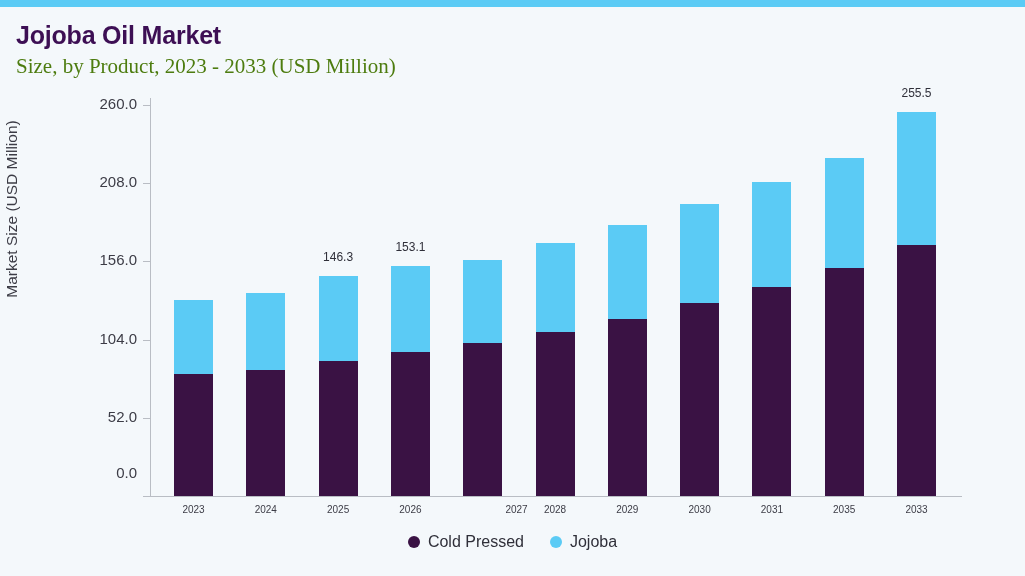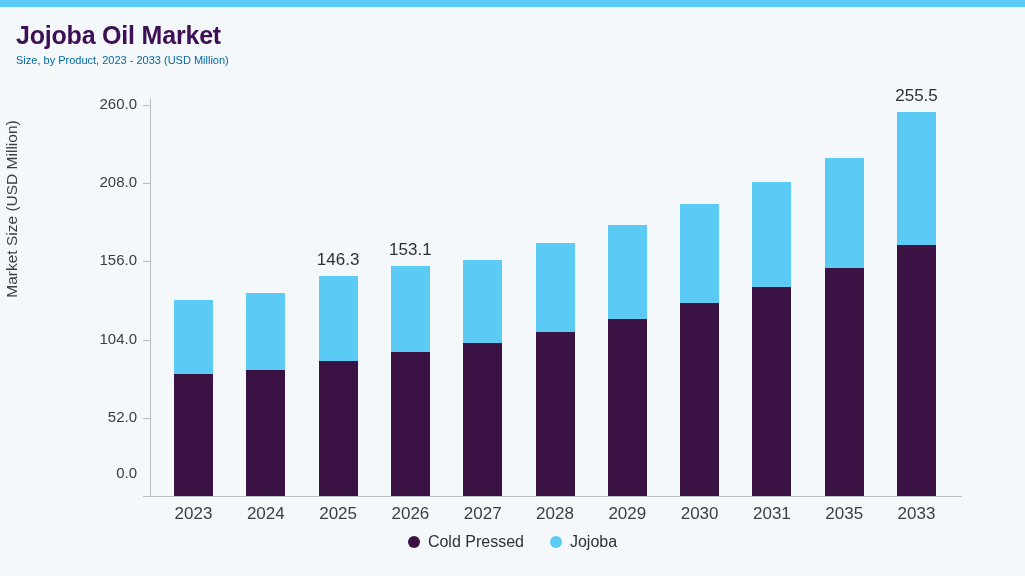--- a/index.html
+++ b/index.html
@@ -42,23 +42,24 @@
     font-size: 25px;
     font-weight: bold;
     color: #3d0f54;
     letter-spacing: -0.2px;
     white-space: nowrap;
   }
   .subtitle {
     position: absolute;
     left: 16px;
     top: 54px;
-    font-size: 11px;
-    color: #0369a1;
+    font-size: 21px;
+    color: #4d7c0f;
     white-space: nowrap;
+    font-family: Liberation Serif, serif;
   }
 
   
   .logo {
     position: absolute;
     right: 16px;
     top: 18px;
     width: 158px;
     height: 54px;
   }
@@ -189,30 +190,30 @@
     background: #3a1244;
     bottom: 0;
   }
   .seg-refined {
     background: #5bcbf5;
   }
   .bar-label {
     position: absolute;
     width: 90px;
     text-align: center;
-    font-size: 17px;
+    font-size: 12px;
     color: #2f2f39;
     white-space: nowrap;
   }
   .xlabel {
     position: absolute;
     top: 504px;
     width: 90px;
     text-align: center;
-    font-size: 17px;
+    font-size: 10px;
     color: #3c3c46;
   }
 
   
   .legend {
     position: absolute;
     left: 0;
     top: 533px;
     width: 1025px;
     display: flex;
@@ -314,21 +315,21 @@
         <div class="seg seg-cold" style="height: 251.142px; bottom: 0px;"></div>
         <div class="seg seg-refined" style="height: 133.09px; bottom: 251.142px;"></div>
       </div>
       <div class="bar-label" style="left: 871.5px; top: 85.7673px;">255.5</div>
     </div>
   <div id="xlabels-layer">
       <div class="xlabel" style="left: 148.5px;">2023</div>
       <div class="xlabel" style="left: 220.8px;">2024</div>
       <div class="xlabel" style="left: 293.1px;">2025</div>
       <div class="xlabel" style="left: 365.4px;">2026</div>
-      <div class="xlabel" style="left: 437.7px;">2027</div>
+      <div class="xlabel" style="left: 437.7px; text-align: right;">2027</div>
       <div class="xlabel" style="left: 510px;">2028</div>
       <div class="xlabel" style="left: 582.3px;">2029</div>
       <div class="xlabel" style="left: 654.6px;">2030</div>
       <div class="xlabel" style="left: 726.9px;">2031</div>
       <div class="xlabel" style="left: 799.2px;">2035</div>
       <div class="xlabel" style="left: 871.5px;">2033</div>
     </div>
 
   <div class="legend">
     <div class="legend-item">

